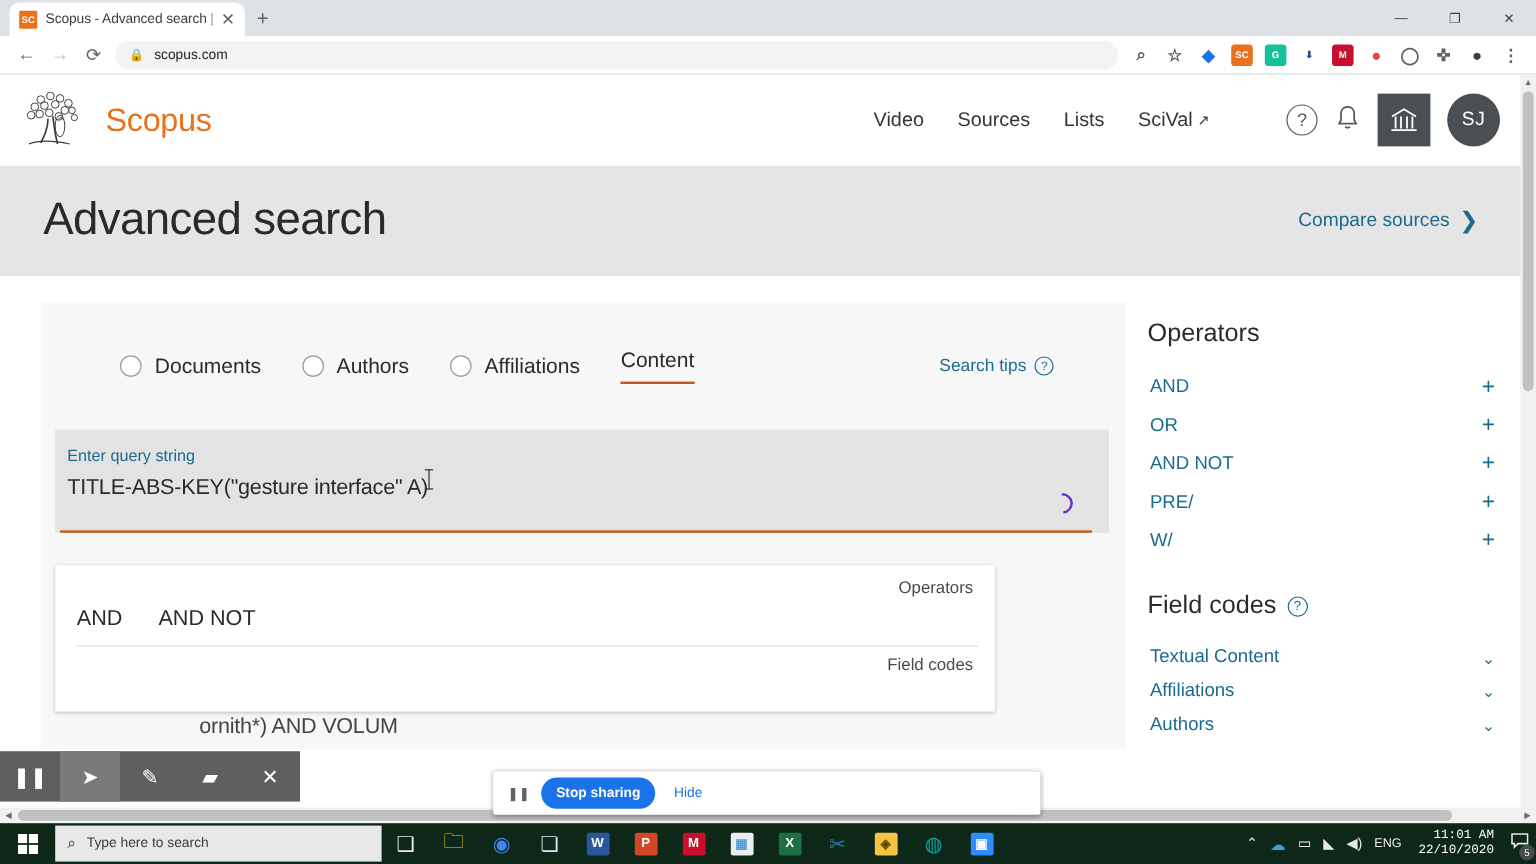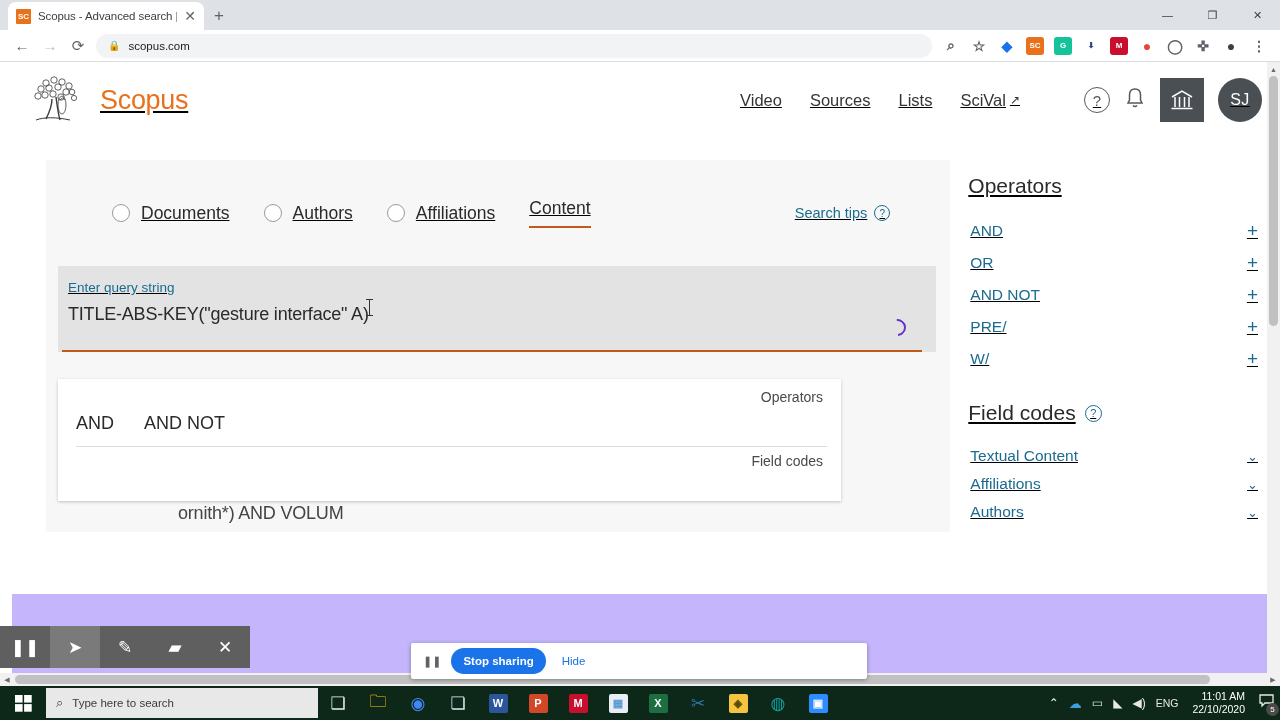--- a/index.html
+++ b/index.html
@@ -60,22 +60,22 @@
   .tb-right { display: flex; align-items: center; gap: 2px; margin-left: auto; }
   .ext {
     width: 18px; height: 18px; border-radius: 3px; display: flex;
     align-items: center; justify-content: center; font-size: 8px;
     color: #fff; font-weight: bold; cursor: pointer; flex: 0 0 auto;
   }
   .ext-wrap { width: 26px; display:flex; align-items:center; justify-content:center; }
 
   
   .page {
-    position: absolute; top: 62px; left: 12px; width: 1268px; height: 624px;
-    background: #c4b5fd; overflow: hidden; text-decoration: underline;
+    position: absolute; top: 62px; left: 0; width: 1268px; height: 624px;
+    background: #e5e5e5; overflow: hidden;
   }
   .scopus-header {
     height: 76px; display: flex; align-items: center; padding: 0 18px;
     background: #fff;
   }
   .logo-wrap { display: flex; align-items: center; gap: 14px; }
   .tree-logo { width: 56px; height: 54px; }
   .scopus-word {
     font-size: 27px; color: #e9711c; letter-spacing: -.3px; font-weight: 400;
   }
@@ -273,20 +273,21 @@
   }
   .tray {
     margin-left: auto; display: flex; align-items: center; gap: 10px;
     padding-right: 6px; color: #e8e8e8;
   }
   .tray-ic { font-size: 12px; cursor: pointer; display:flex; align-items:center; }
   .clock {
     display: flex; flex-direction: column; align-items: flex-end;
     font-size: 10.5px; color: #fff; line-height: 1.25; cursor: pointer;
     margin: 0 4px;
+    font-family: Liberation Mono, monospace;
   }
   .notif { position: relative; cursor: pointer; }
   .notif-badge {
     position: absolute; right: -5px; bottom: -4px; width: 13px; height: 13px;
     background: #4a4a4a; color: #fff; border-radius: 50%; font-size: 8px;
     display: flex; align-items: center; justify-content: center;
   }
 </style>
 </head>
 <body>
@@ -406,20 +407,27 @@
               <path d="M3 10 L13 4 L23 10"></path>
                 <path d="M2.5 21.5 h21"></path>
               <path d="M6 10 v10 M10.5 10 v10 M15.5 10 v10 M20 10 v10"></path>
             </svg>
           </div>
           <div class="avatar">SJ</div>
         </div>
       </div>
     </div>
 
+    <div class="title-row">
+      <div class="page-title">Advanced search</div>
+      <div class="compare">
+        <span>Compare sources</span>
+        <span style="font-size:19px">❯</span>
+      </div>
+    </div>
 
     <div class="body-area">
 
       <div class="card">
         <div class="tabs-row">
           <div class="radio-opt">
             <div class="radio"></div>
             <span>Documents</span>
           </div>
           <div class="radio-opt">

